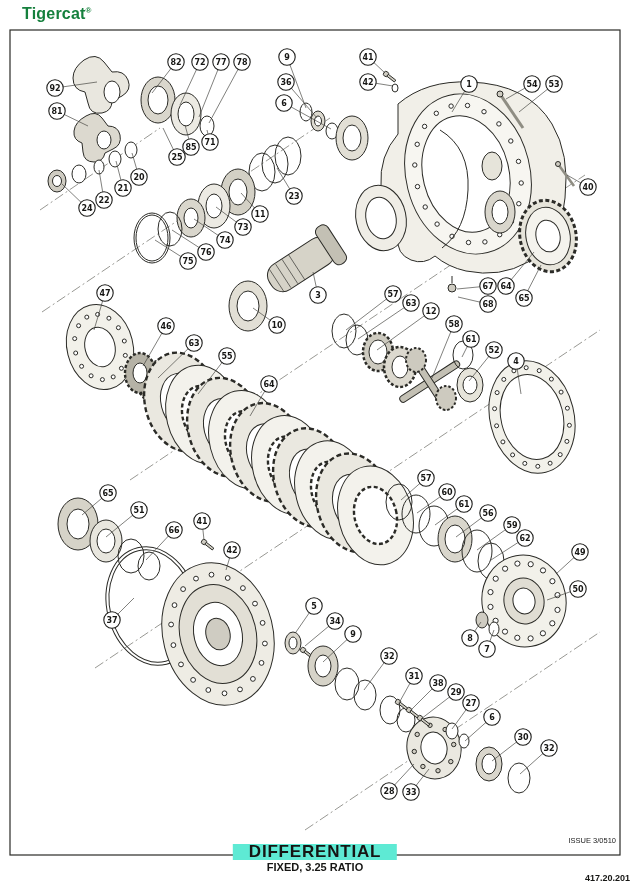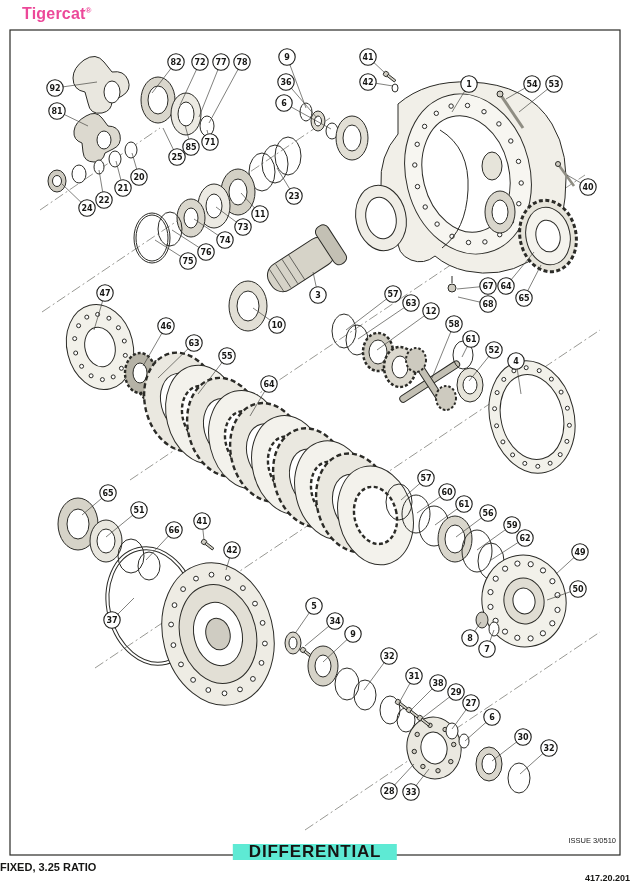--- a/index.html
+++ b/index.html
@@ -1,22 +1,22 @@
 <!DOCTYPE html>
 <html><head>
 <meta charset="utf-8">
 <style>
   html,body{margin:0;padding:0;background:#fff}
   body{width:630px;height:882px;font-family:"Liberation Sans",sans-serif;color:#161614}
   .page{position:relative;width:630px;height:882px;background:#fff;overflow:hidden}
-  .brand{position:absolute;top:5px;left:22px;font-size:16px;font-weight:bold;letter-spacing:.2px;color:#ec4899}
+  .brand{position:absolute;top:5px;left:22px;font-size:16px;font-weight:bold;letter-spacing:.2px;color:#15803d}
   .brand sup{font-size:8px;vertical-align:super}
   #diagram-svg{position:absolute;left:0;top:0;width:630px;height:882px}
   .f-title{position:absolute;top:844px;left:50%;transform:translateX(-50%);font-size:17px;font-weight:bold;letter-spacing:.8px;background:#5eead4;padding:0 16px;line-height:16px;white-space:nowrap}
-  .f-sub{position:absolute;top:861px;left:0;right:0;text-align:left;font-size:11px;font-weight:bold}
+  .f-sub{position:absolute;top:861px;left:0;right:0;text-align:center;font-size:11px;font-weight:bold}
   .f-num{position:absolute;top:873px;left:0;right:0;text-align:right;font-size:9px;font-weight:bold}
   .issue{position:absolute;top:836px;right:14px;font-size:7.5px;color:#222}
   .balloon{fill:#fff;stroke:#1c1c1a;stroke-width:1.1}
   .balloon-num{font-family:"DejaVu Sans",sans-serif;font-size:8px;font-weight:bold;text-anchor:middle;fill:#161614}
   .leader{stroke:#3c3c38;stroke-width:.65}
 </style>
 </head>
 <body>
 
 <div class="page">

